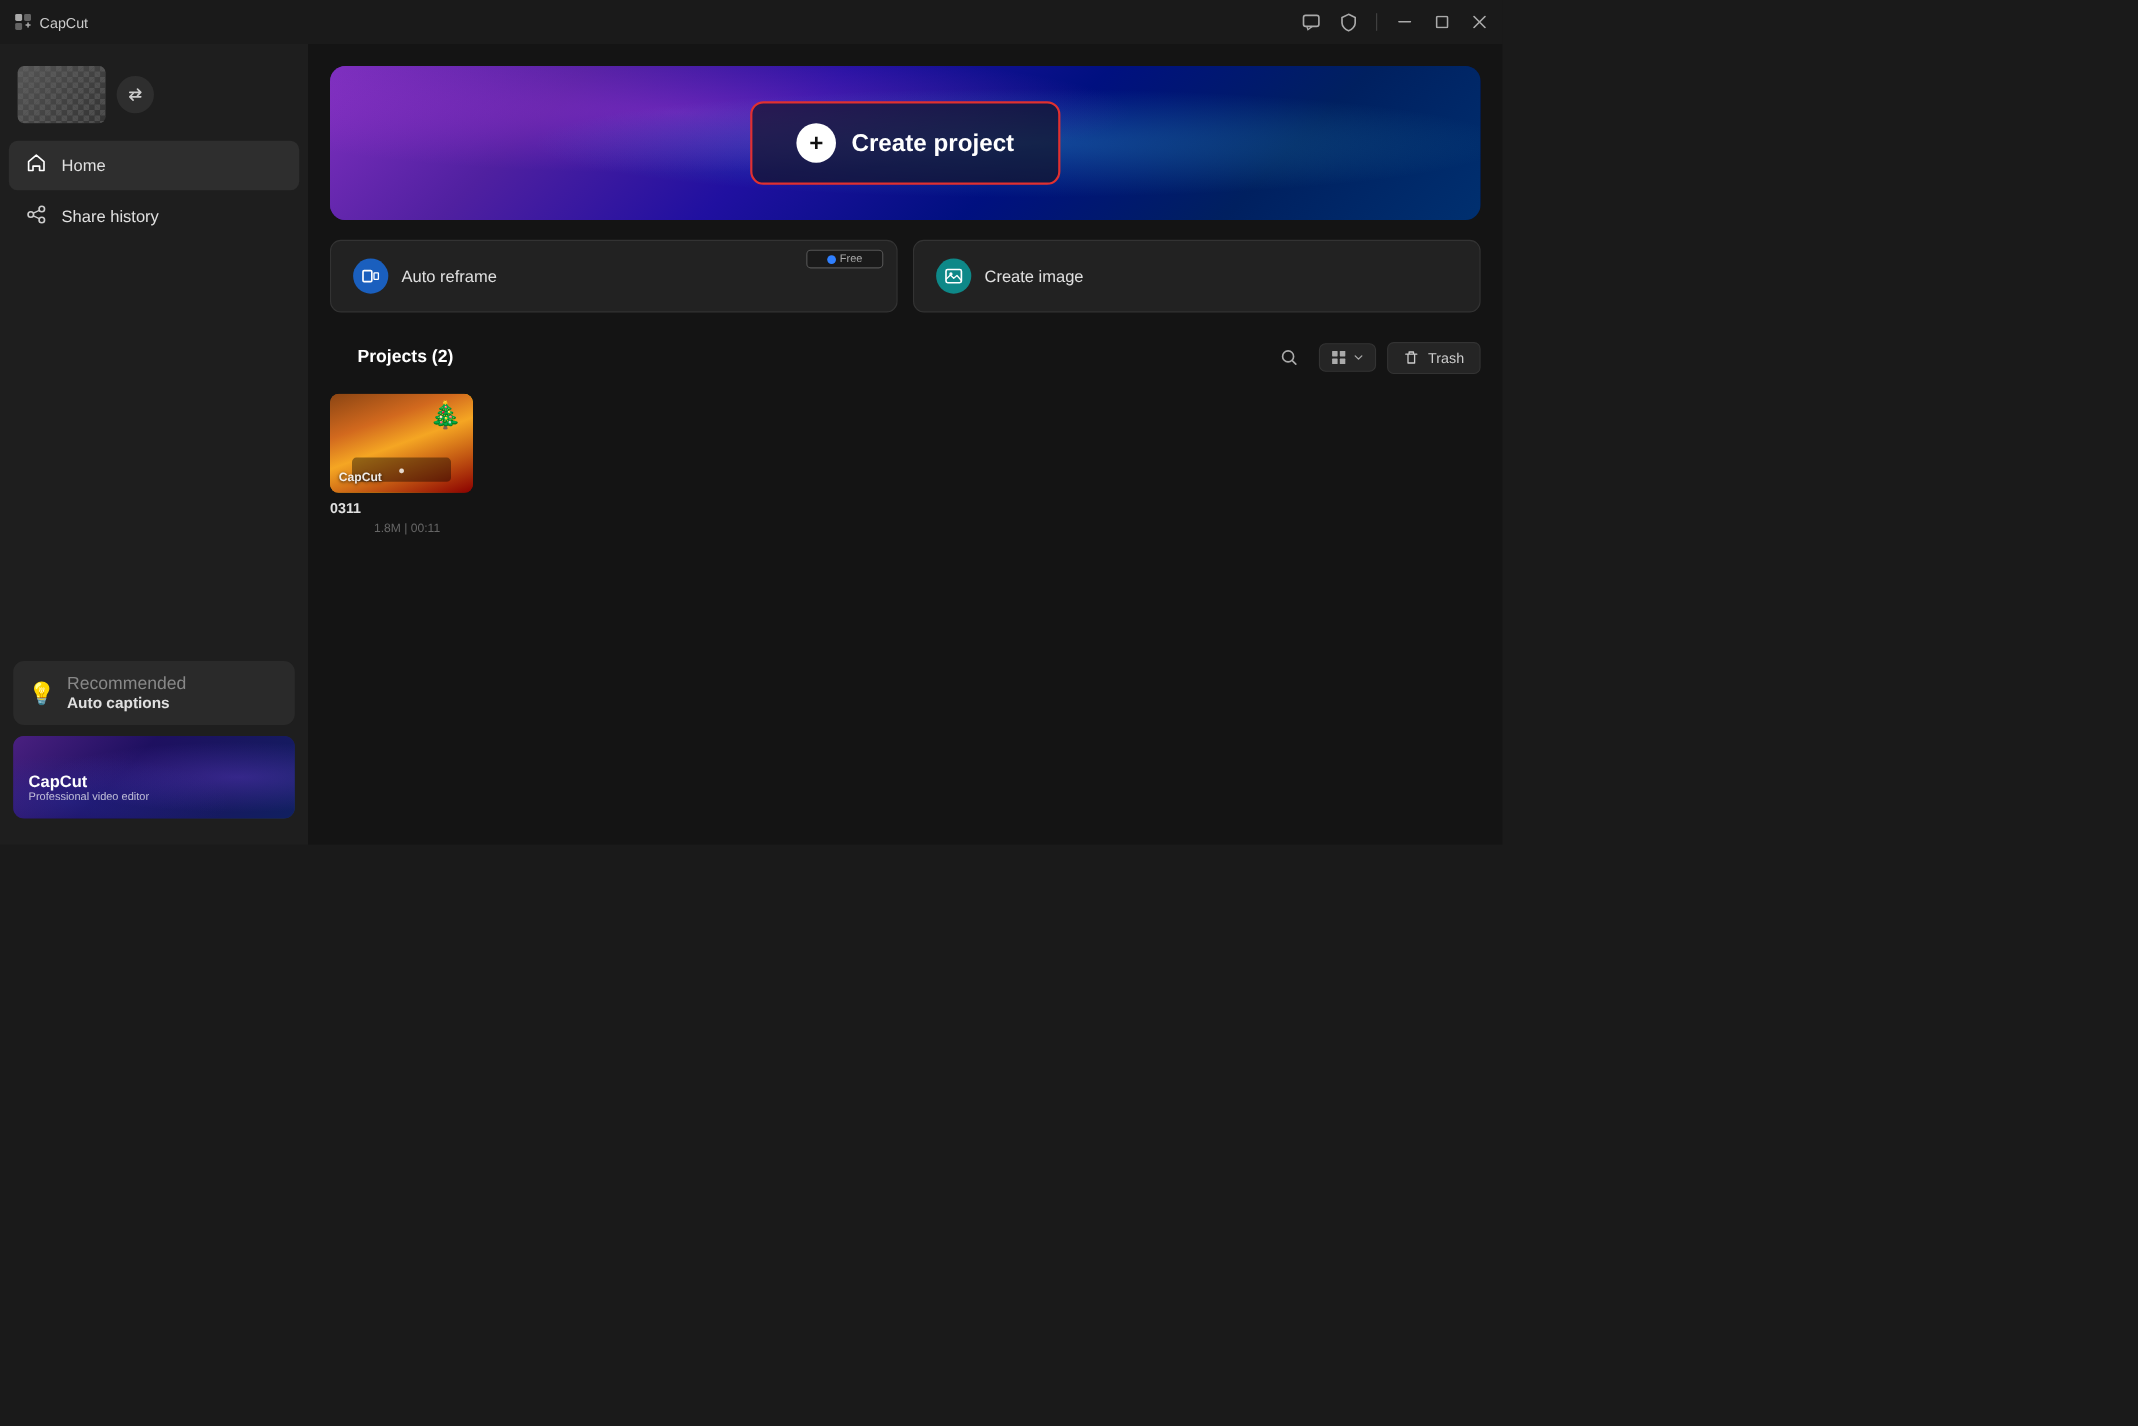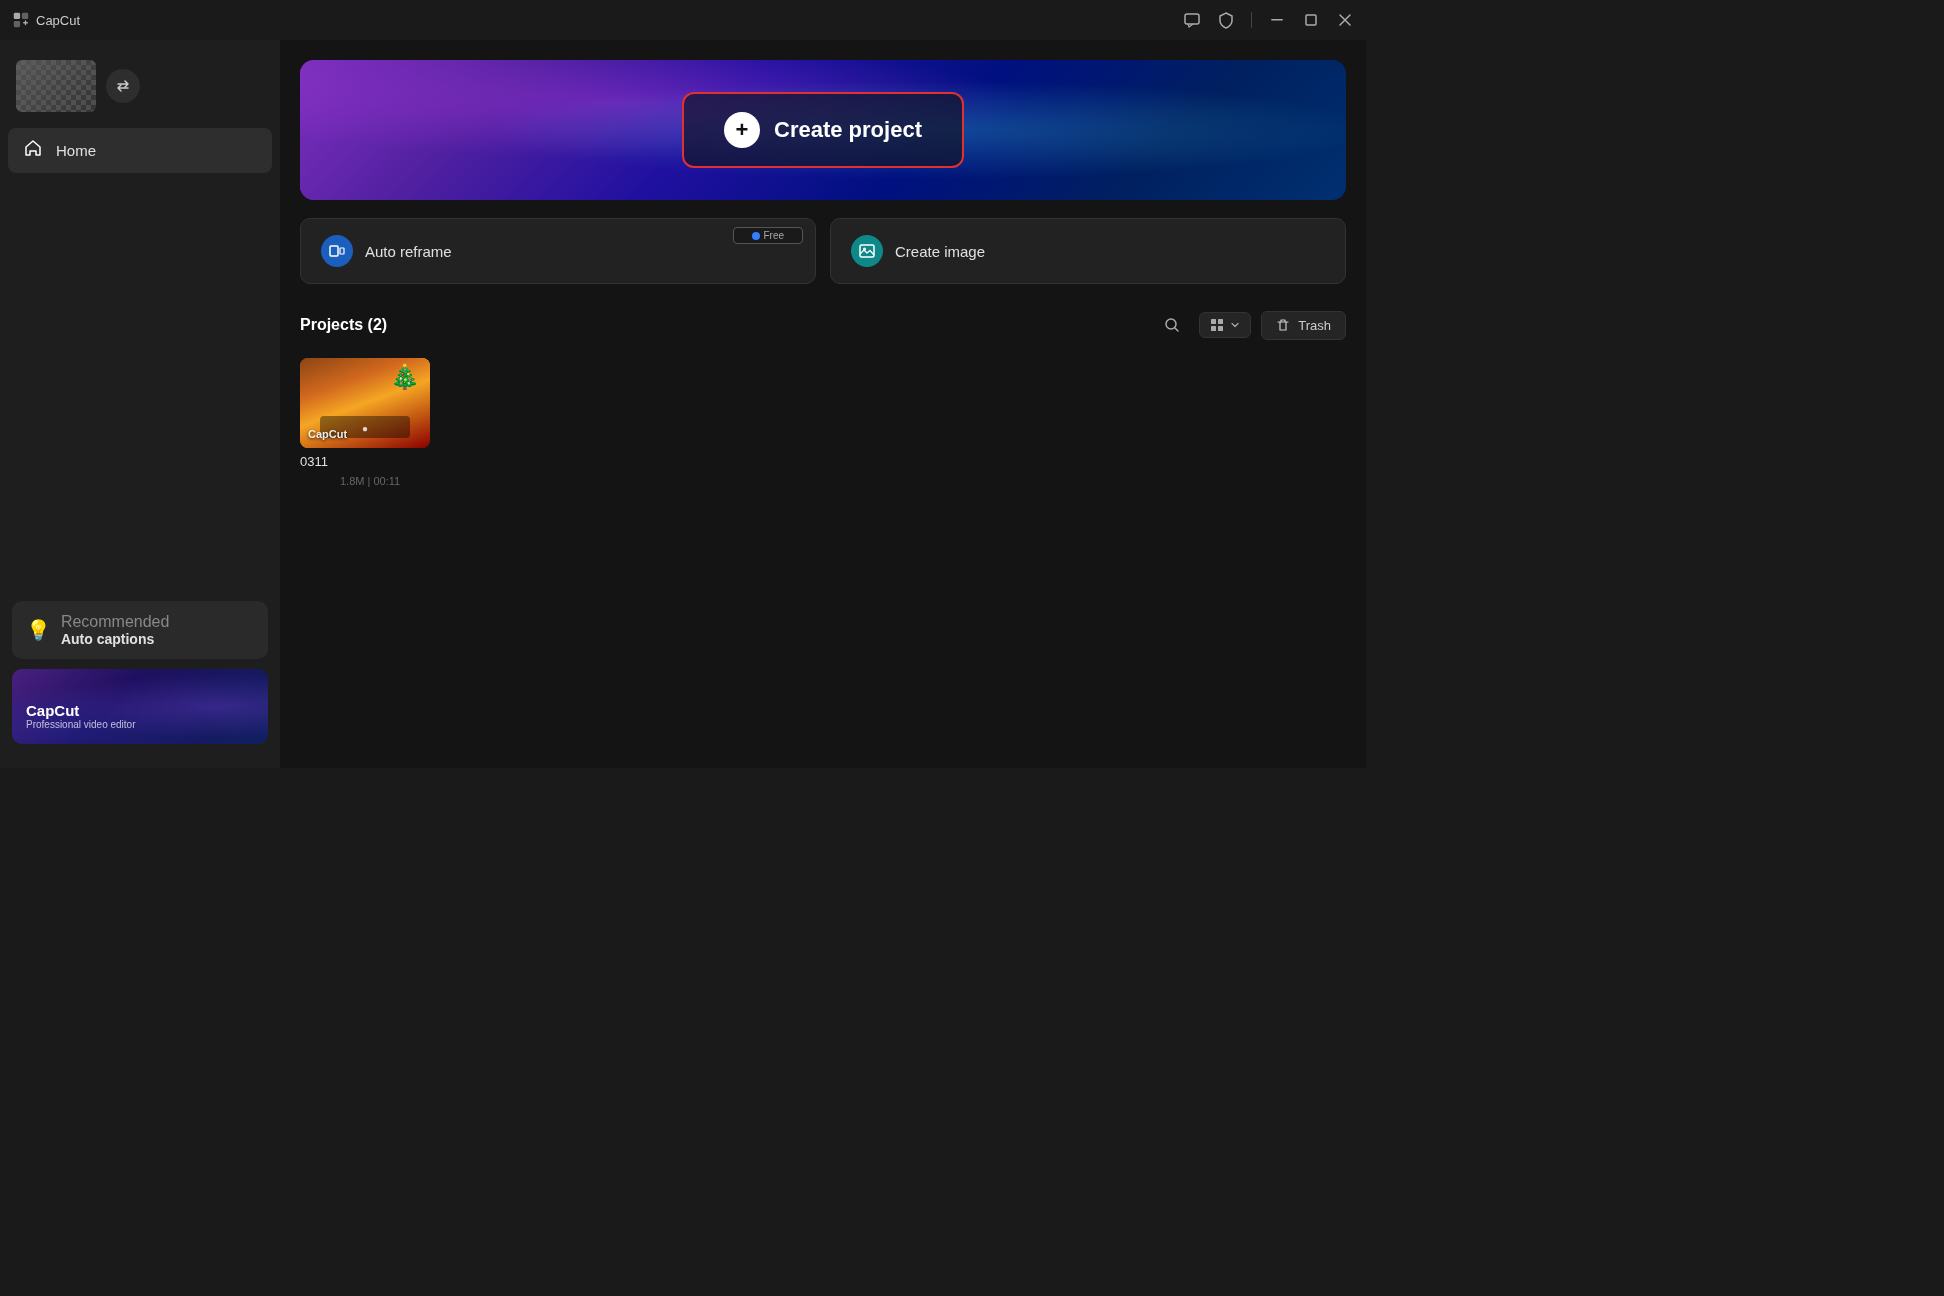--- a/index.html
+++ b/index.html
@@ -336,20 +336,21 @@
       border-radius: 50%;
       background: #3080ff;
     }
 
     
     .projects-header {
       display: flex;
       align-items: center;
       justify-content: space-between;
       margin-bottom: 16px;
+      margin-left: 25px;
     }
     .projects-title {
       font-size: 16px;
       font-weight: 600;
       color: #fff;
     }
     .projects-controls {
       display: flex;
       align-items: center;
       gap: 10px;
@@ -431,21 +432,21 @@
       text-shadow: 0 1px 3px rgba(0,0,0,0.8);
     }
     .project-thumb-black {
       width: 100%;
       height: 100%;
       background: #000;
     }
     .project-name {
       font-size: 13px;
       color: #e0e0e0;
-      font-weight: 400;
+      font-weight: 700;
     }
     .project-meta {
       font-size: 11px;
       color: #666;
       margin-left: 40px;
     }
   </style>
 </head>
 <body>
 
@@ -508,20 +509,31 @@
     </div>
 
     <div class="sidebar-nav">
       <div class="nav-item active">
         <span class="nav-icon">
           <svg width="20" height="20" viewBox="0 0 20 20" fill="none">
             <path d="M3 9 L10 3 L17 9 L17 17 L13 17 L13 13 L7 13 L7 17 L3 17 Z" stroke="#fff" stroke-width="1.5" fill="none" stroke-linejoin="round"></path>
           </svg>
         </span>
         <span>Home</span>
+      </div>
+      <div class="nav-item">
+        <span class="nav-icon">
+          <svg width="20" height="20" viewBox="0 0 20 20" fill="none">
+            <circle cx="15" cy="5" r="2.5" stroke="#ccc" stroke-width="1.5"></circle>
+            <circle cx="5" cy="10" r="2.5" stroke="#ccc" stroke-width="1.5"></circle>
+            <circle cx="15" cy="15" r="2.5" stroke="#ccc" stroke-width="1.5"></circle>
+            <path d="M7.3 8.8 L12.7 6.2 M7.3 11.2 L12.7 13.8" stroke="#ccc" stroke-width="1.2"></path>
+          </svg>
+        </span>
+        <span>Share history</span>
       </div>
     </div>
 
     <div class="sidebar-bottom">
       <div class="auto-captions-card">
         <span class="auto-captions-icon">💡</span>
         <div class="auto-captions-text">
           <span class="auto-captions-recommended">Recommended</span>
           <span class="auto-captions-title">Auto captions</span>
         </div>

